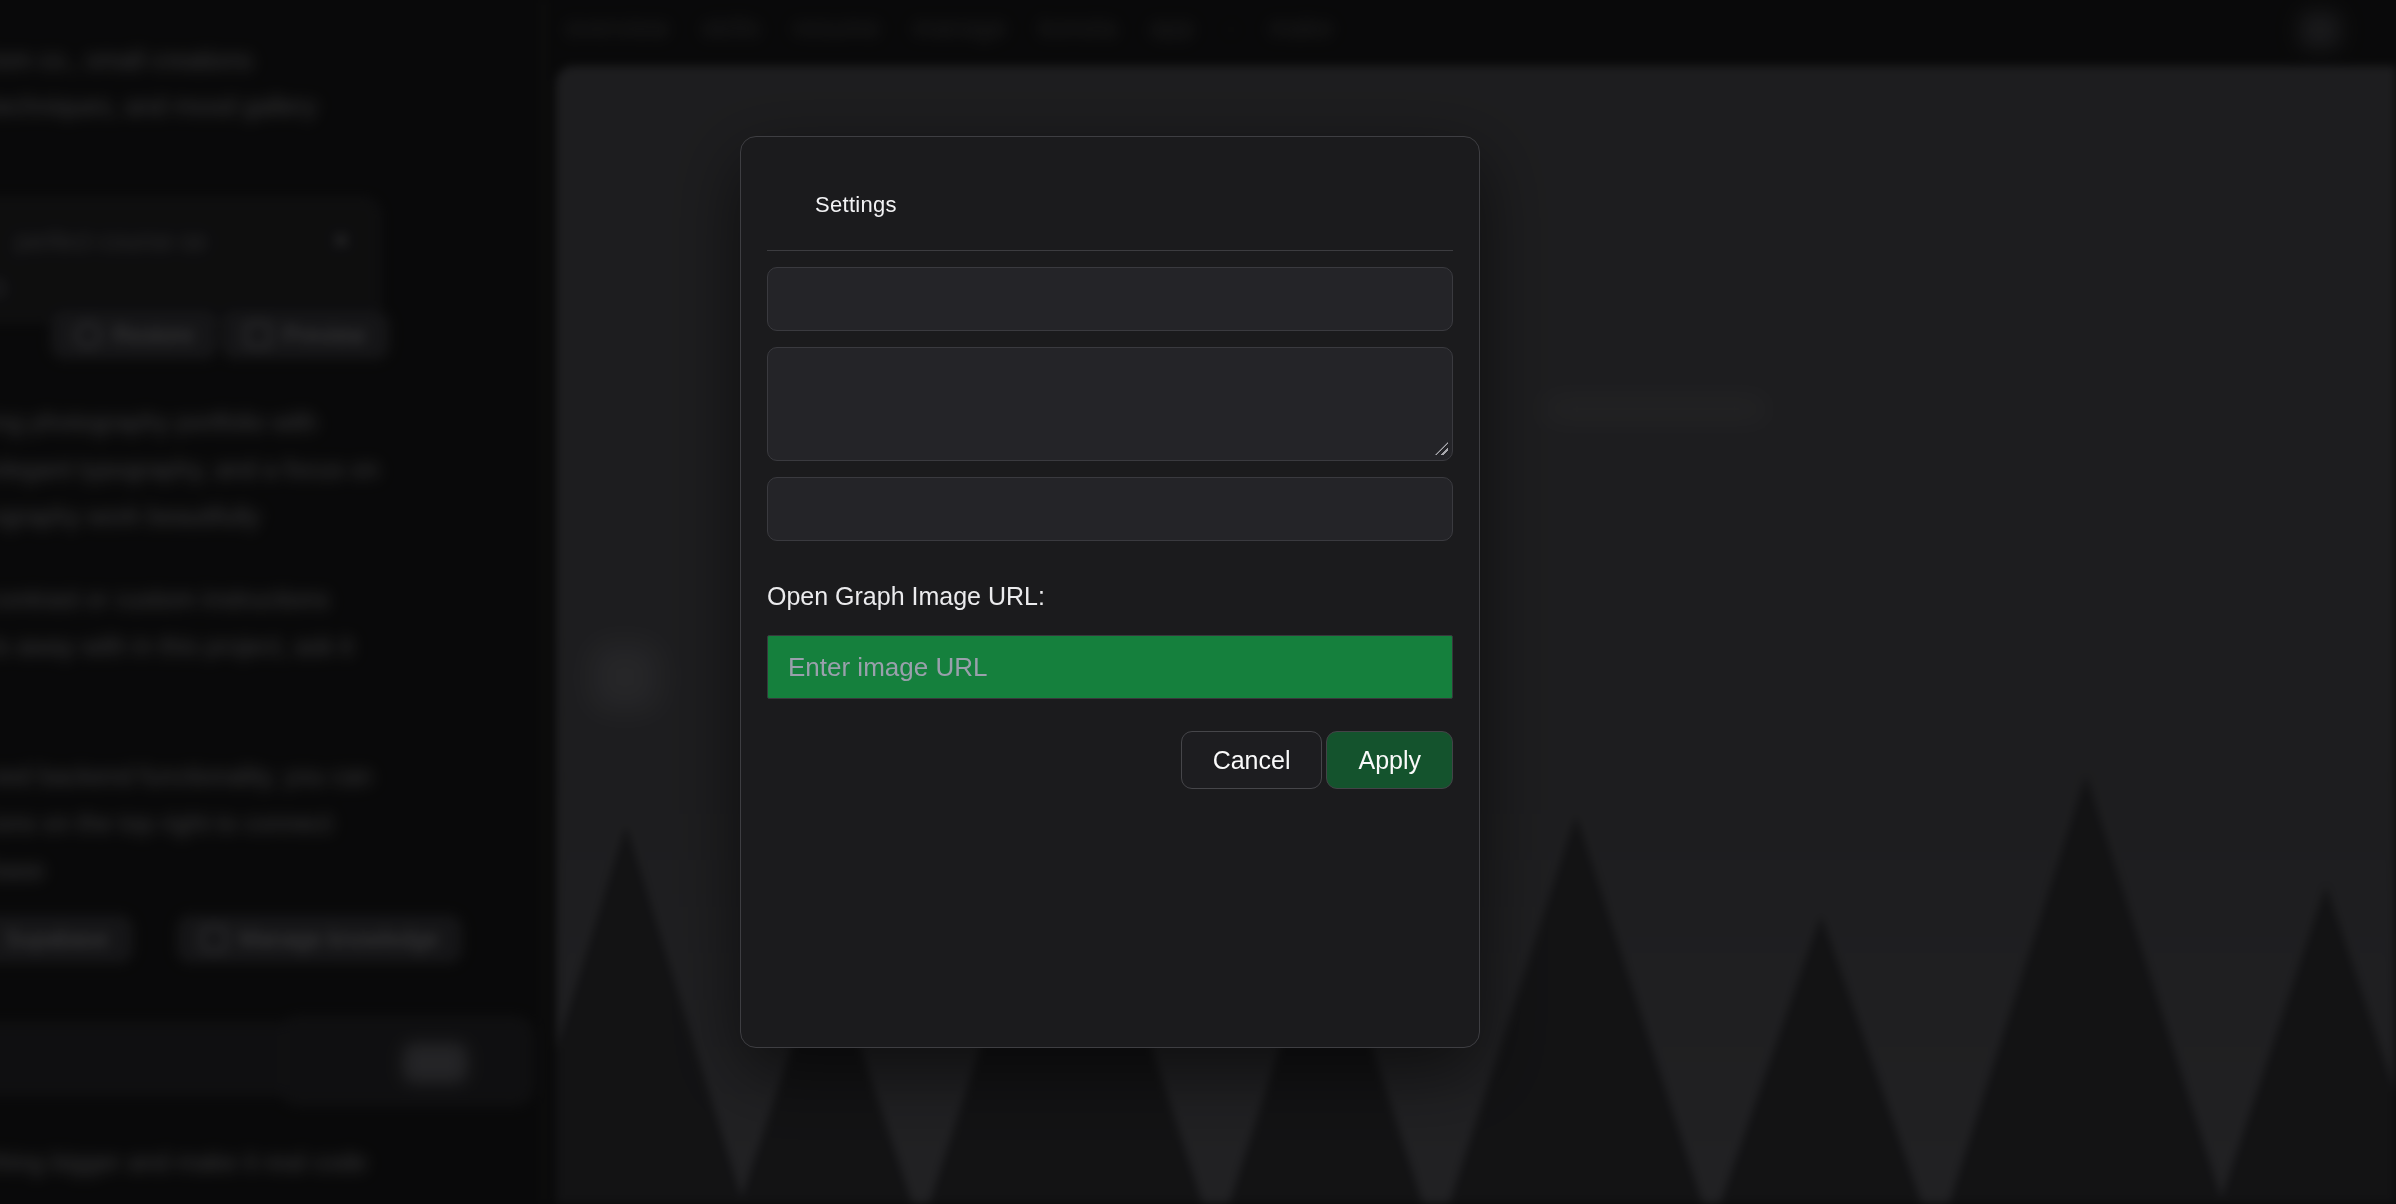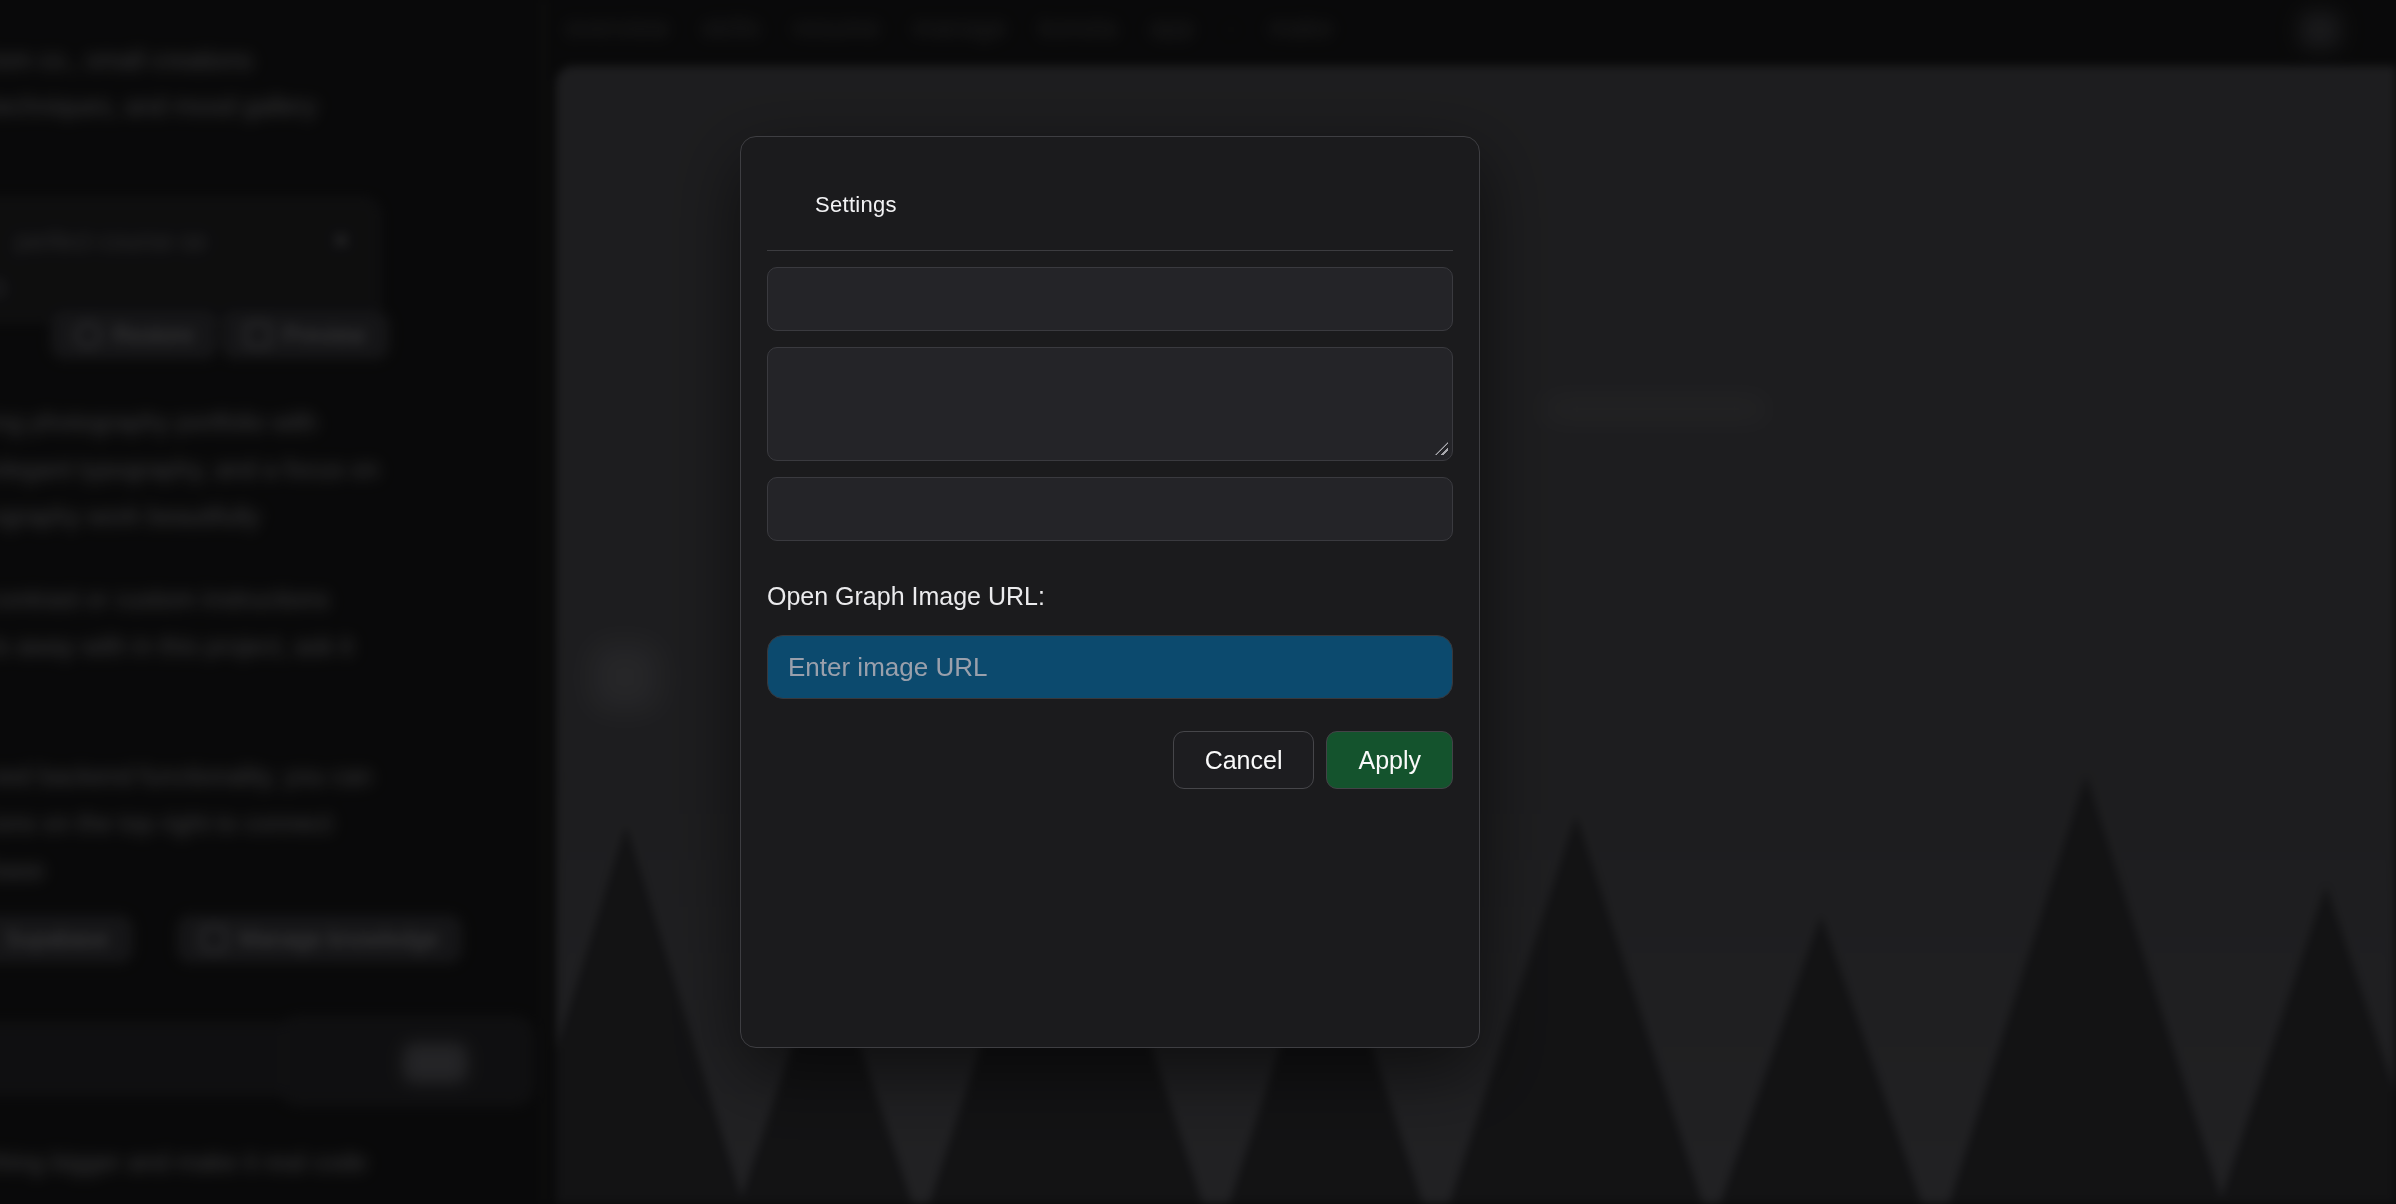--- a/index.html
+++ b/index.html
@@ -48,24 +48,24 @@
   .lblrow .cnt{font-size:22px;color:#b3b6bc;}
   .mt38{margin-top:38px}.mt30{margin-top:30px}.mt28{margin-top:40px}.mt16{margin-top:16px}.mt24{margin-top:24px}
   .field{display:block;width:100%;box-sizing:border-box;background:#242428;border:1px solid #3a3a3f;
     border-radius:10px;color:#ececee;font-size:25px;font-family:inherit;padding:0 20px;outline:none;}
   input.field{height:64px;}
   textarea.field{height:114px;padding-top:14px;resize:none;}
   .ta-wrap{position:relative;}
   .ta-grip{position:absolute;right:5px;bottom:6px;width:13px;height:13px;
     clip-path:polygon(100% 0,100% 100%,0 100%);
     background:repeating-linear-gradient(135deg,transparent 0 3px,#a8a8ad 3px 5px);}
-  .url-input{height:74px;background:#0c4a6e;border:1px solid #38383c;border-radius:16px;font-size:26px;}
+  .url-input{height:74px;background:#15803d;border:1px solid #38383c;border-radius:2px;font-size:26px;}
   .url-input::placeholder{color:#9aa0ac;opacity:1;}
   .helper{margin-top:16px;font-size:22px;color:#95959c;line-height:26px;}
-  .btnrow{margin-top:32px;display:flex;justify-content:flex-end;gap:12px;}
+  .btnrow{margin-top:32px;display:flex;justify-content:flex-end;gap:4px;}
   .btn{height:58px;border-radius:11px;font-size:25px;font-family:inherit;color:#fafafa;cursor:pointer;
     display:flex;align-items:center;justify-content:center;padding:0 31px;box-sizing:border-box;}
   .btn-cancel{background:#1d1d20;border:1px solid #46464a;}
   .btn-apply{background:#14532d;border:1px solid #434347;}
 </style>
 </head>
 <body>
 
 <div id="bg">
 

